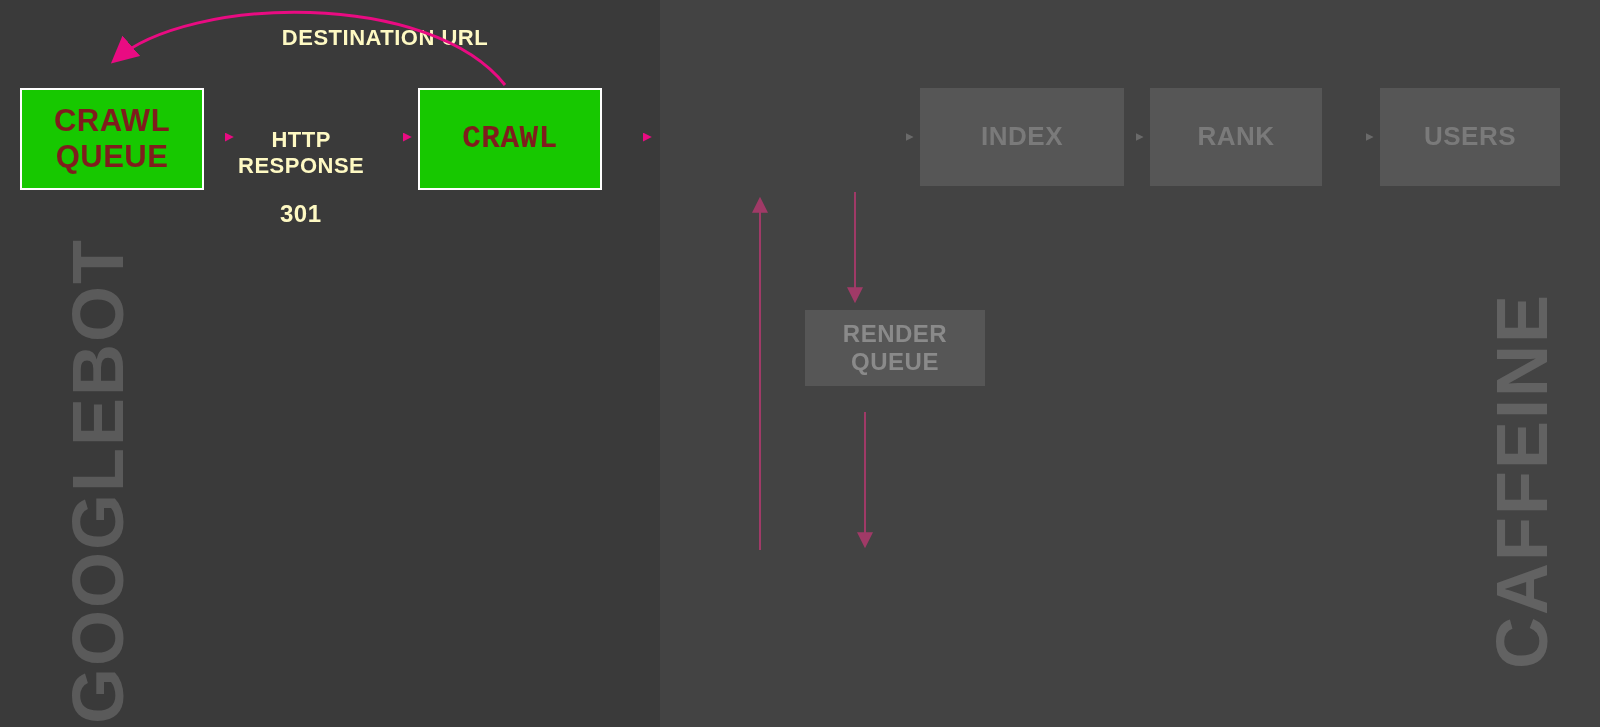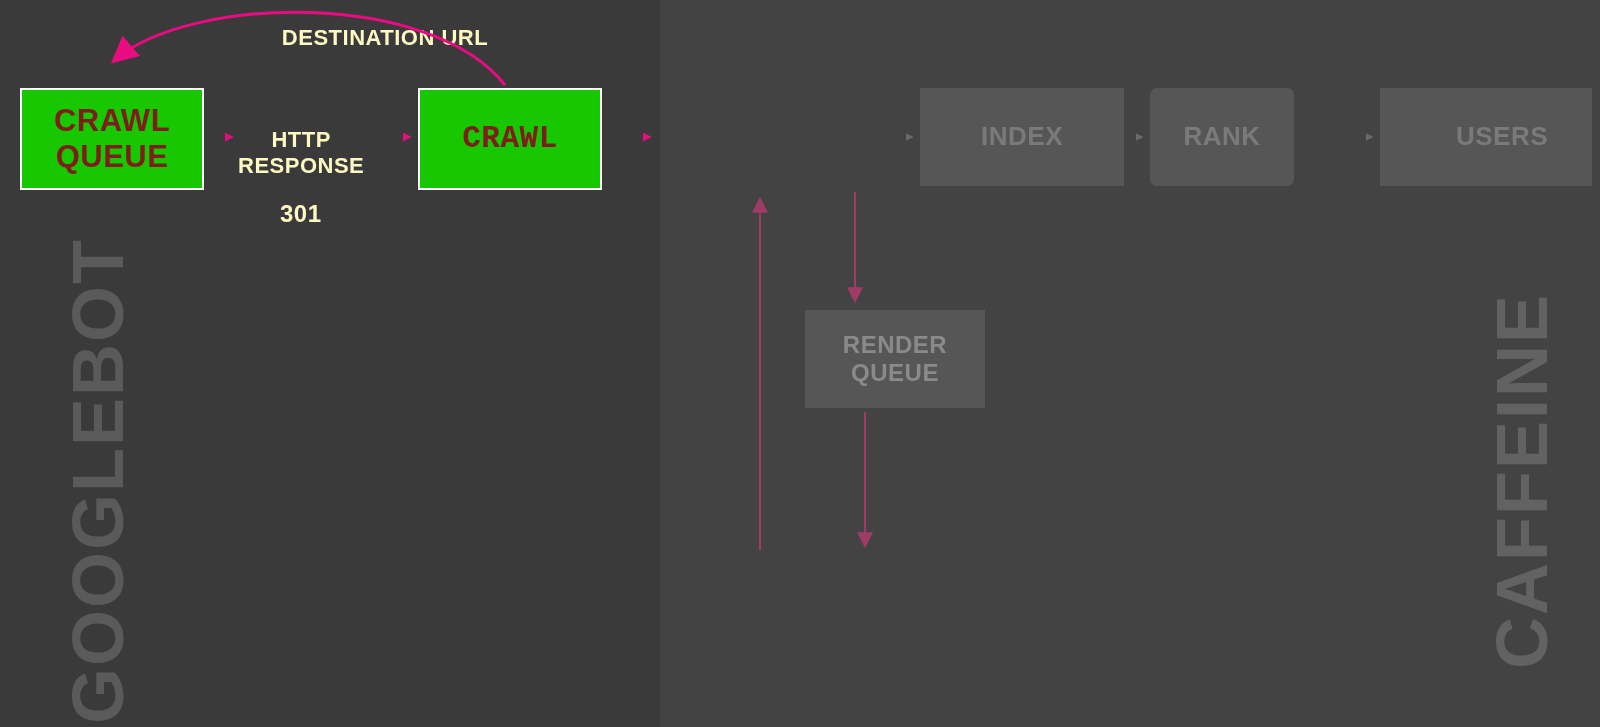--- a/index.html
+++ b/index.html
@@ -33,29 +33,29 @@
 
   <div class="node active" style="left:418px;top:88px;width:180px;height:98px;font-family:Liberation Mono, monospace;">
     <span>CRAWL</span>
   </div>
 
 
   <div class="node muted" style="left:920px;top:88px;width:204px;height:98px;">
     <span>INDEX</span>
   </div>
 
-  <div class="node muted" style="left:1150px;top:88px;width:144px;height:98px;border-radius:7px;">
+  <div class="node muted" style="left:1150px;top:88px;width:172px;height:98px;">
     <span>RANK</span>
   </div>
 
-  <div class="node muted" style="left:1380px;top:88px;width:180px;height:98px;padding-left:32px;">
+  <div class="node muted" style="left:1380px;top:88px;width:180px;height:98px;">
     <span>USERS</span>
   </div>
 
-  <div class="node muted2" style="left:805px;top:310px;width:180px;height:98px;align-items:center;">
+  <div class="node muted2" style="left:805px;top:310px;width:180px;height:76px;align-items:center;">
     <span style="white-space:pre-line;">RENDER QUEUE</span>
   </div>
 
 
   <div class="lbl" style="left:250px;top:25px;width:270px;font-size:22px;">DESTINATION URL</div>
 
   <div class="lbl" style="left:238px;top:127px;font-size:22px;white-space:pre;line-height:1.2;">HTTP
 RESPONSE</div>
 
   <div class="lbl" style="left:280px;top:200px;font-size:24px;">301</div>

